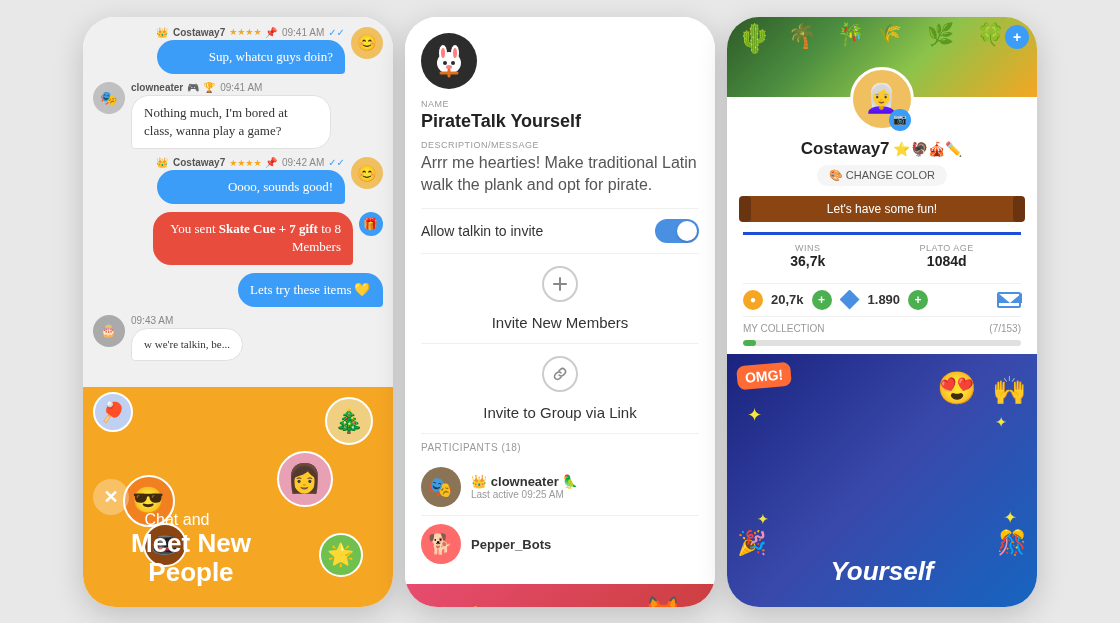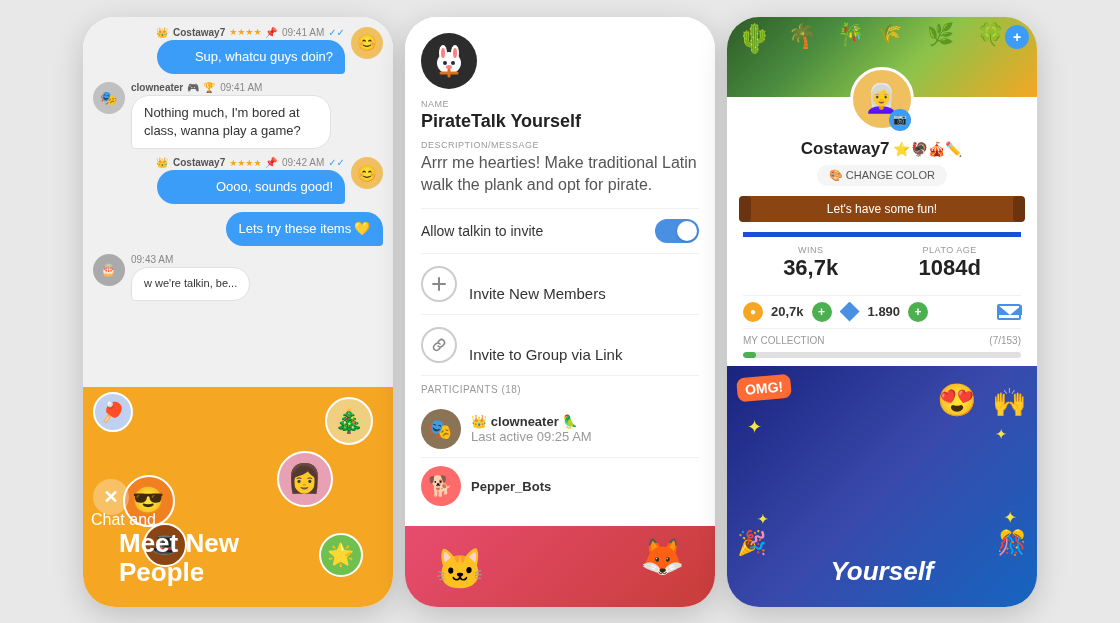--- a/index.html
+++ b/index.html
@@ -60,20 +60,21 @@
       border-radius: 50%;
       overflow: hidden;
       flex-shrink: 0;
     }
     .msg-bubble {
       max-width: 200px;
       padding: 8px 12px;
       border-radius: 18px;
       font-size: 13px;
       line-height: 1.4;
+      font-family: Liberation Serif, serif;
     }
     .msg-bubble.outgoing {
       background: #3b9df8;
       color: #fff;
       border-bottom-right-radius: 4px;
     }
     .msg-bubble.incoming {
       background: #fff;
       color: #333;
       border-bottom-left-radius: 4px;
@@ -101,22 +102,23 @@
       background: #f5a623;
       position: relative;
       overflow: hidden;
       display: flex;
       align-items: flex-end;
       justify-content: flex-start;
     }
     .chat-bottom-text {
       position: absolute;
       bottom: 20px;
-      left: 8px;
+      left: 20px;
       z-index: 2;
+      text-align: center;
     }
     .chat-bottom-text .line1 {
       font-size: 16px;
       color: #fff;
       font-weight: 500;
     }
     .chat-bottom-text .line2 {
       font-size: 26px;
       color: #fff;
       font-weight: 800;
@@ -223,25 +225,26 @@
       height: 20px;
       background: #fff;
       border-radius: 50%;
       position: absolute;
       right: 2px;
       top: 2px;
       box-shadow: 0 1px 3px rgba(0,0,0,0.2);
     }
     .action-row {
       display: flex;
-      align-items: flex-end;
+      align-items: center;
       gap: 12px;
       padding: 12px 0;
       border-top: 1px solid #f0f0f0;
       cursor: pointer;
+      flex-direction: column;
     }
     .action-icon-circle {
       width: 36px;
       height: 36px;
       border-radius: 50%;
       border: 2px solid #ccc;
       display: flex;
       align-items: center;
       justify-content: center;
       color: #888;
@@ -277,21 +280,21 @@
       align-items: center;
       justify-content: center;
       font-size: 18px;
     }
     .participant-info .name {
       font-size: 13px;
       font-weight: 600;
       color: #333;
     }
     .participant-info .status {
-      font-size: 13px;
+      font-size: 10px;
       color: #999;
     }
     .phone2-bottom {
       flex: 1;
       background: linear-gradient(135deg, #e74c6f 0%, #c0392b 100%);
       display: flex;
       align-items: center;
       justify-content: center;
       position: relative;
       overflow: hidden;
@@ -408,34 +411,34 @@
       width: 12px;
       background: #6b3410;
       border-radius: 4px;
     }
     .scroll-banner::before { left: -4px; }
     .scroll-banner::after { right: -4px; }
     .stats-row {
       display: flex;
       justify-content: space-around;
       padding: 8px 0;
-      border-top: 5px solid #1d4ed8;
+      border-top: 3px solid #1d4ed8;
       margin-bottom: 6px;
     }
     .stat-item {
       text-align: center;
     }
     .stat-label {
       font-size: 9px;
       color: #999;
       text-transform: uppercase;
       letter-spacing: 0.5px;
     }
     .stat-value {
-      font-size: 22px;
+      font-size: 14px;
       font-weight: 700;
       color: #222;
     }
     .currency-row {
       display: flex;
       align-items: center;
       gap: 8px;
       padding: 6px 0;
       border-top: 1px solid #f0f0f0;
     }
@@ -629,20 +632,28 @@
               <span class="stars">★★★★</span>
               <span>📌</span>
               <span>09:42 AM</span>
               <span style="color:#3b9df8;">✓✓</span>
             </div>
             <div class="msg-bubble outgoing">Oooo, sounds good!</div>
           </div>
           <div class="avatar-sm" style="background:#f0c060;border-radius:50%;display:flex;align-items:center;justify-content:center;font-size:16px;">😊</div>
         </div>
 
+        <div class="msg-row sent">
+          <div style="text-align:right; max-width:220px;">
+            <div class="msg-bubble gift">
+              You sent <strong>Skate Cue + 7 gift</strong> to 8 Members
+            </div>
+          </div>
+          <div style="width:24px;height:24px;border-radius:50%;background:#3b9df8;display:flex;align-items:center;justify-content:center;font-size:12px;">🎁</div>
+        </div>
 
         <div class="msg-row sent">
           <div style="text-align:right;">
             <div class="msg-bubble outgoing">Lets try these items 💛</div>
           </div>
         </div>
 
         <div class="msg-row">
           <div class="avatar-sm" style="background:#aaa;border-radius:50%;display:flex;align-items:center;justify-content:center;font-size:12px;">🎂</div>
           <div>

